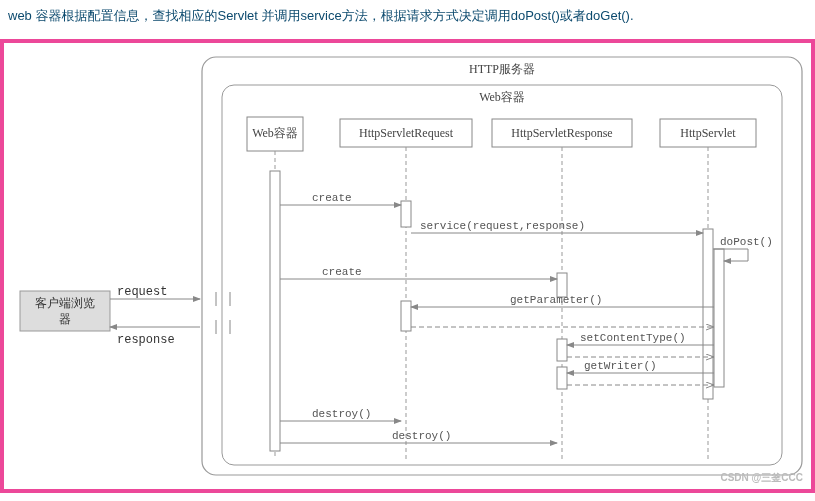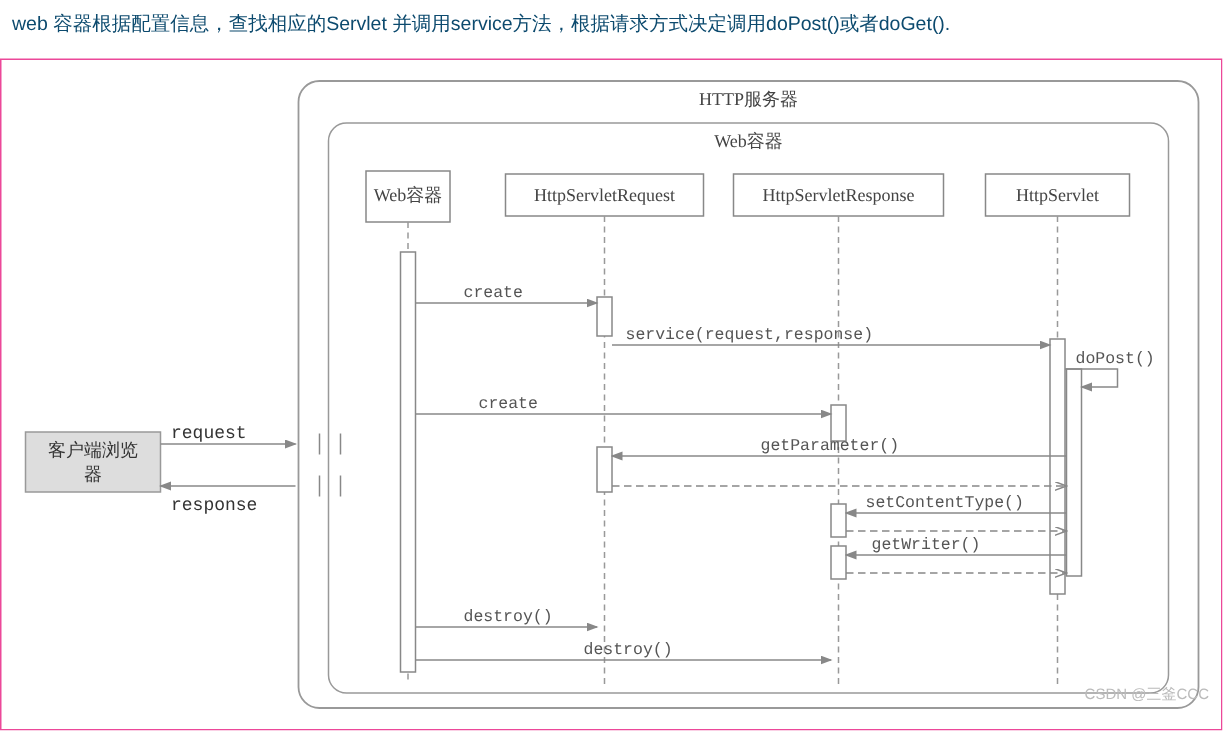--- a/index.html
+++ b/index.html
@@ -1,19 +1,19 @@
 <!DOCTYPE html>
 <html><head>
 <meta charset="utf-8">
 <style>
   * { box-sizing: border-box; margin: 0; padding: 0; }
   body { font-family: Arial, "Microsoft YaHei", sans-serif; font-size: 13px; color: #333; background: #fff; width: 815px; }
   .caption { padding: 6px 8px 12px 8px; line-height: 1.6; color: #0c4a6e; }
-  .diagram-wrap { border: 1px solid #ec4899; padding: 8px; position: relative; }
-  .watermark { position: absolute; right: 8px; bottom: 16px; font-size: 10px; color: #bbb; }
+  .diagram-wrap { border: 4px solid #ec4899; padding: 8px; position: relative; }
+  .watermark { position: absolute; right: 8px; bottom: 4px; font-size: 10px; color: #bbb; font-weight: bold; }
   svg { display: block; }
   .box-title { font-size: 12px; fill: #444; font-family: "SimSun", serif; }
   .participant-box { fill: #fff; stroke: #888; stroke-width: 1; }
   .outer-box { fill: none; stroke: #999; stroke-width: 1.2; }
   .inner-box { fill: none; stroke: #999; stroke-width: 1; }
   .lifeline { stroke: #999; stroke-dasharray: 4 3; stroke-width: 1; }
   .activation { fill: #fff; stroke: #888; stroke-width: 1; }
   .msg-line { stroke: #888; stroke-width: 1; fill: none; }
   .msg-line-dash { stroke: #888; stroke-width: 1; stroke-dasharray: 5 3; fill: none; }
   .msg-text { font-size: 11px; fill: #555; font-family: "Courier New", monospace; }

